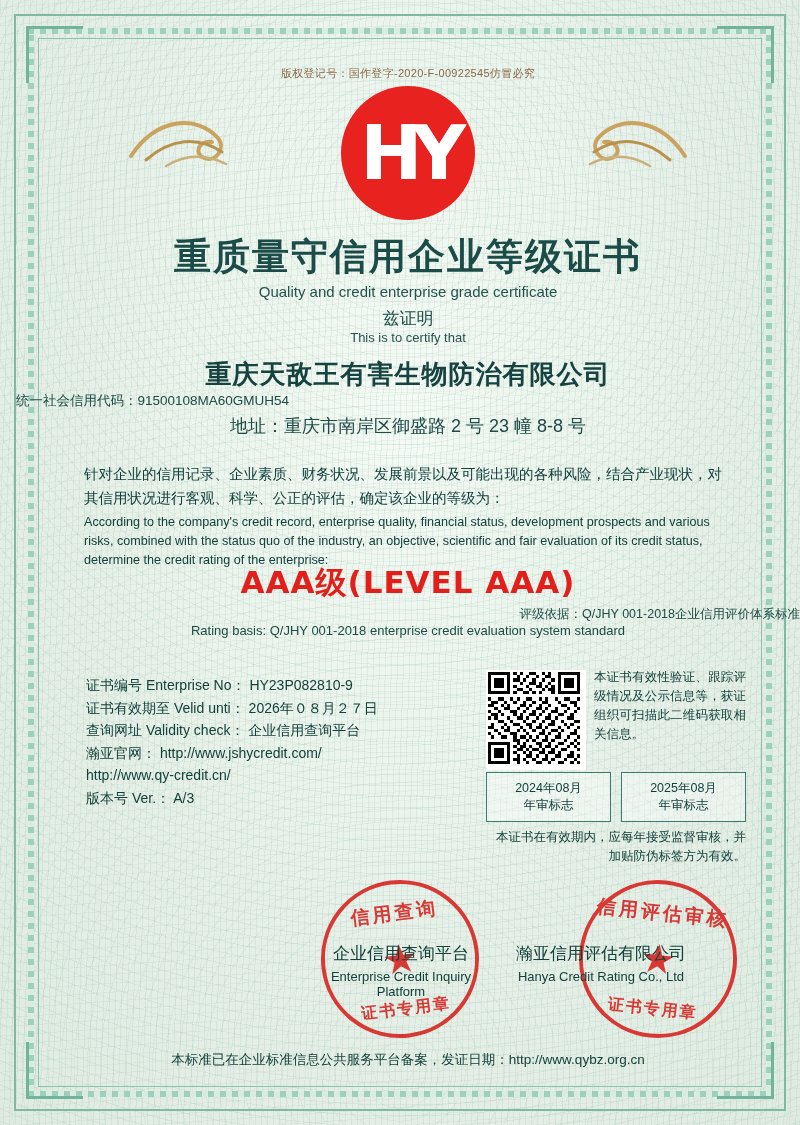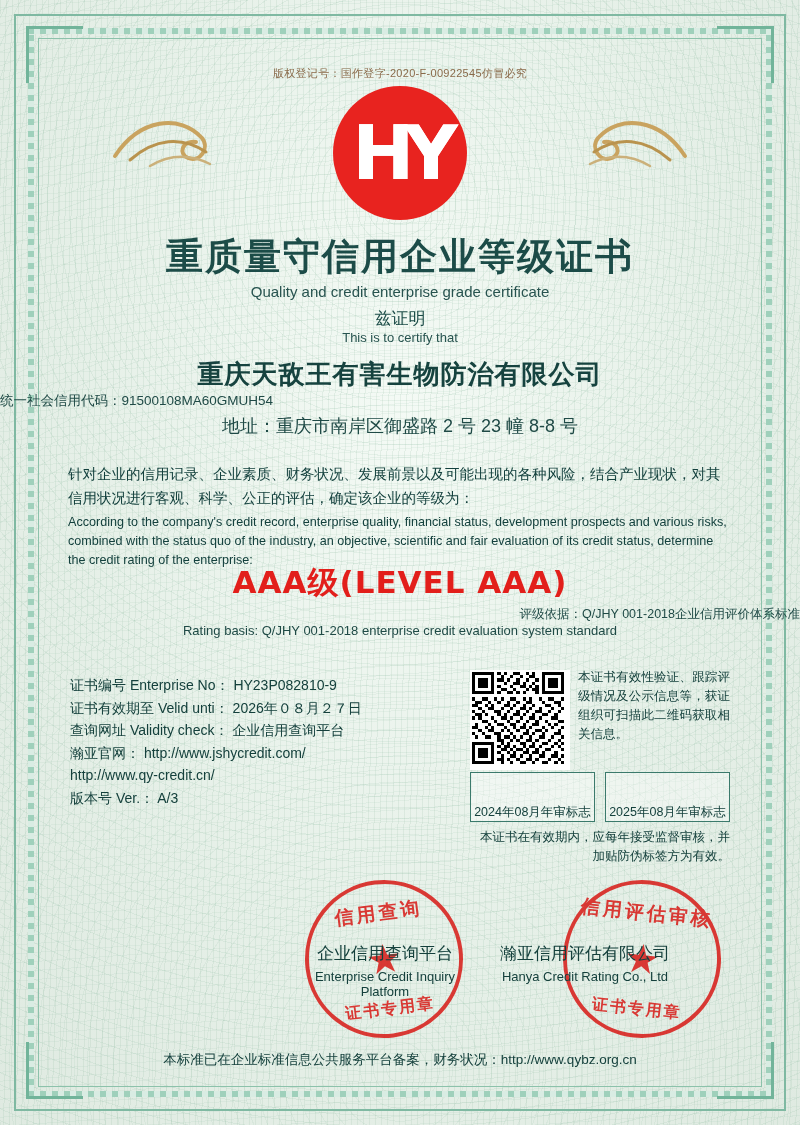--- a/index.html
+++ b/index.html
@@ -52,21 +52,21 @@
   }
   .corner{
     position:absolute;width:54px;height:54px;
     border:3px solid #71b49a;
   }
   .c-tl{left:26px;top:26px;border-right:none;border-bottom:none;}
   .c-tr{right:26px;top:26px;border-left:none;border-bottom:none;}
   .c-bl{left:26px;bottom:26px;border-right:none;border-top:none;}
   .c-br{right:26px;bottom:26px;border-left:none;border-top:none;}
 
-  .content{position:absolute;inset:0;}
+  .content{position:absolute;inset:0;margin-left:16px;}
 
   .copyright{
     position:absolute;top:66px;left:0;right:0;text-align:center;
     font-size:11px;color:#8a6a4a;letter-spacing:.3px;
   }
 
   
   .orn{position:absolute;top:108px;}
   .orn-l{left:110px;}
   .orn-r{right:110px;transform:scaleX(-1);}
@@ -155,21 +155,21 @@
     position:absolute;left:578px;top:668px;width:152px;
     font-size:12.5px;line-height:19px;color:#14403c;text-align:justify;
   }
 
   .stamps{
     position:absolute;left:470px;top:772px;width:260px;
     display:flex;gap:10px;
   }
   .stamp-box{
     width:125px;height:48px;border:1px solid #3b7a6c;background:rgba(255,255,255,.35);
-    display:flex;flex-direction:row;align-items:flex-end;justify-content:center;
+    display:flex;flex-direction:column;align-items:center;justify-content:center;
     font-size:12.5px;color:#14403c;line-height:17px;
   }
   .annual-note{
     position:absolute;left:468px;top:828px;width:262px;
     font-size:12.5px;line-height:19px;color:#14403c;text-align:right;
   }
 
   .seal{
     position:absolute;width:150px;height:150px;border-radius:50%;
     border:4px solid #d8201c;opacity:.88;
@@ -547,16 +547,16 @@
 
     <div class="org org-l">
       <span>企业信用查询平台</span>
       <span class="en">Enterprise Credit Inquiry Platform</span>
     </div>
     <div class="org org-r">
       <span>瀚亚信用评估有限公司</span>
       <span class="en">Hanya Credit Rating Co., Ltd</span>
     </div>
 
-    <div class="footer">本标准已在企业标准信息公共服务平台备案，财务状况：http://www.qybz.org.cn</div>
+    <div class="footer">本标准已在企业标准信息公共服务平台备案，发证日期：http://www.qybz.org.cn</div>
 
   </div>
 </div>
 
 </body></html>

